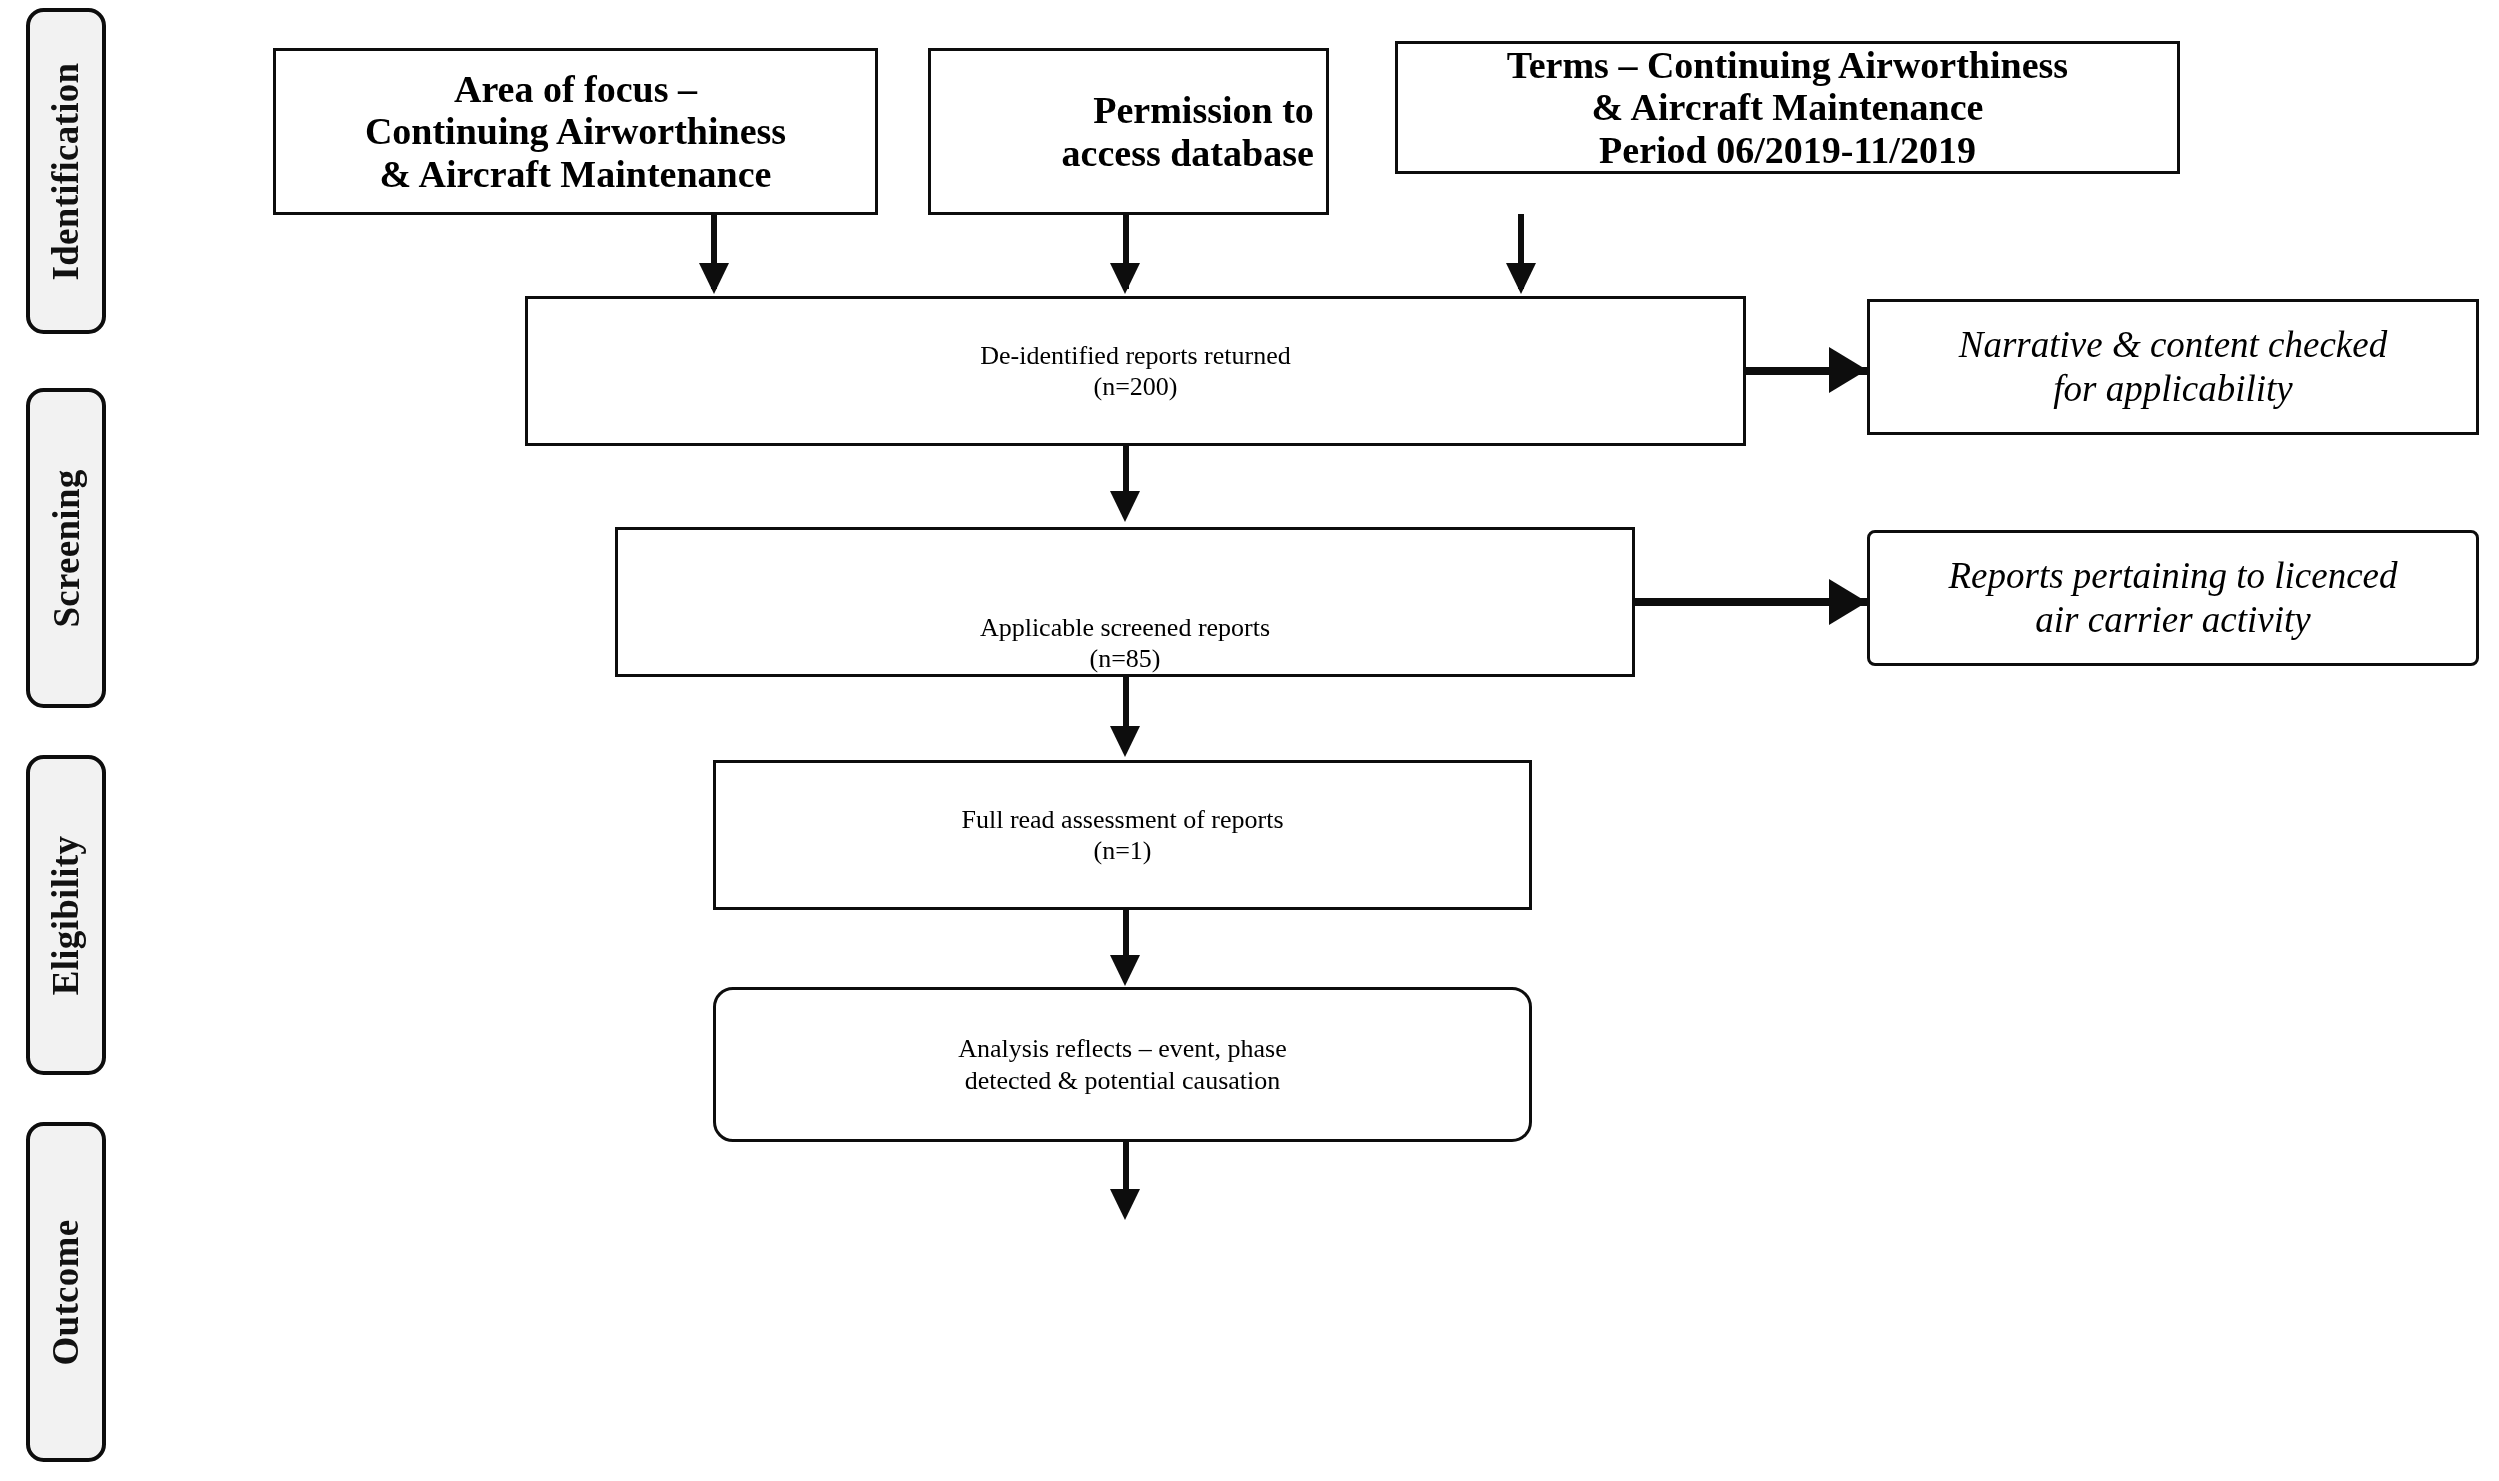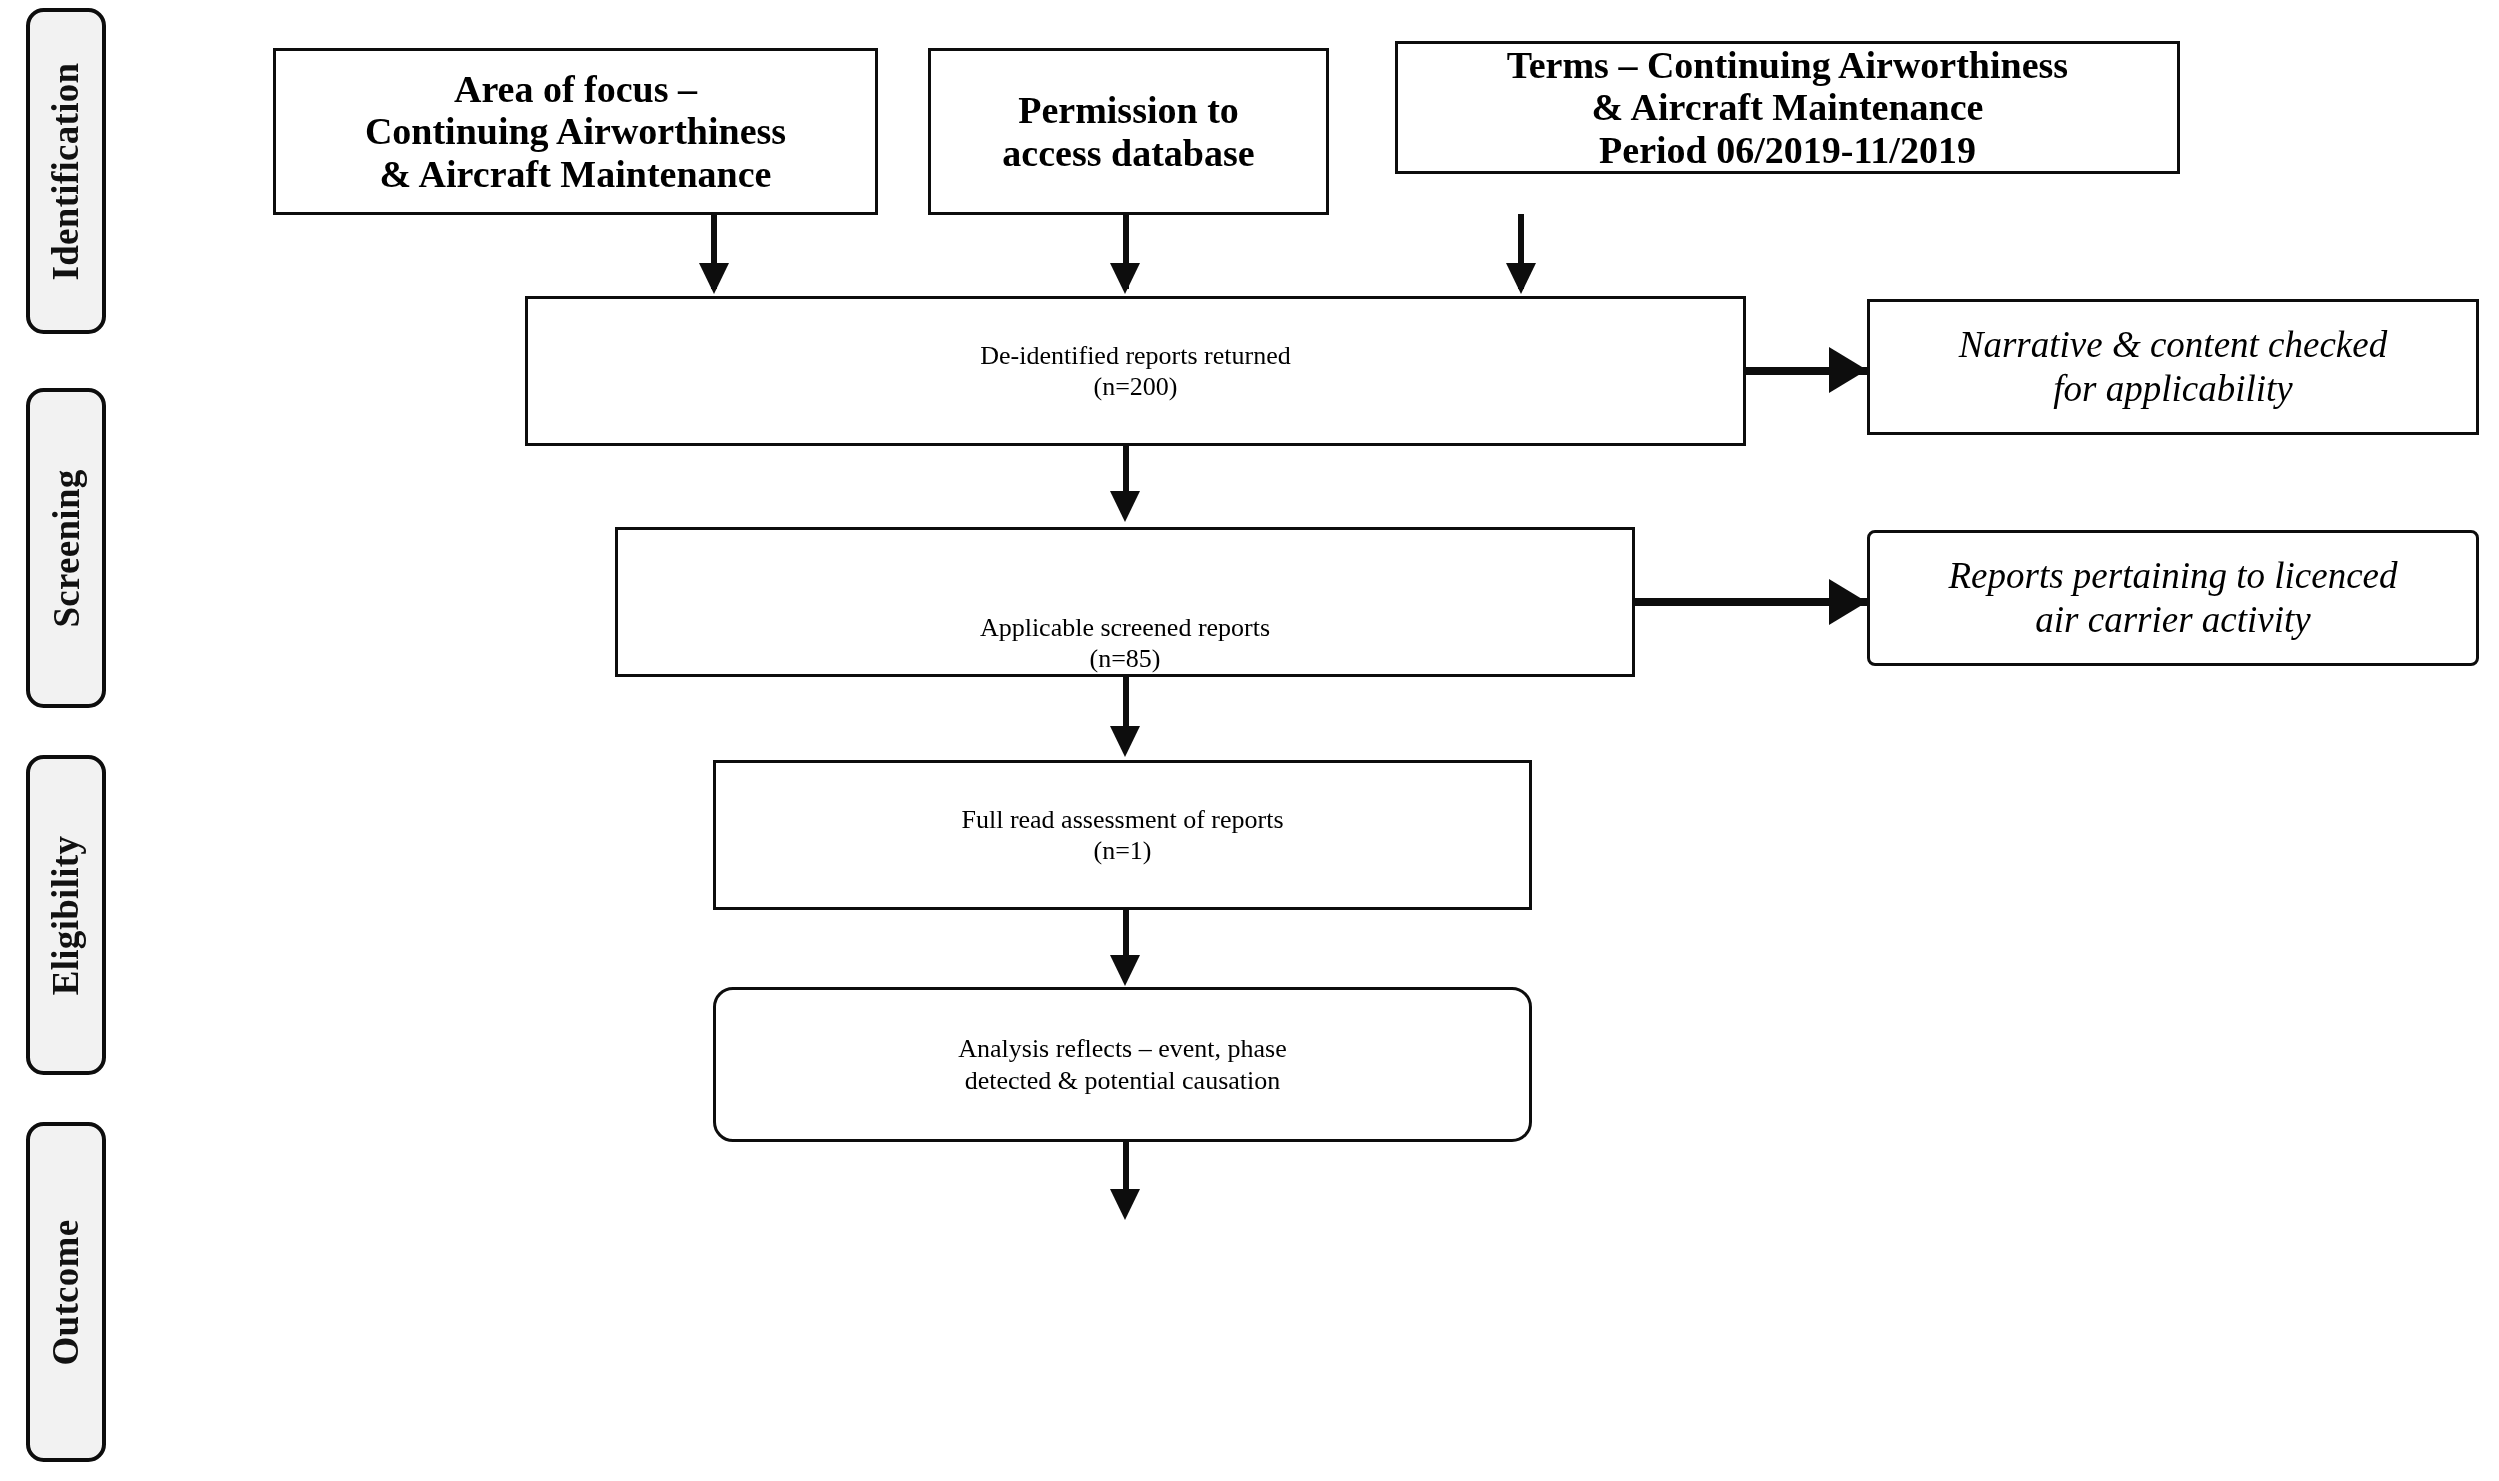--- a/index.html
+++ b/index.html
@@ -139,21 +139,21 @@
   <div class="phase-label" style="left:26px; top:1122px; width:80px; height:340px;">
     <span class="vtext">Outcome</span>
   </div>
 
   <div class="box src" style="left:238px; top:48px; width:605px; height:167px;margin-left:35px;">
     <span class="txt">Area of focus –
 Continuing Airworthiness
 &amp; Aircraft Maintenance</span>
   </div>
 
-  <div class="box src" style="left:928px; top:48px; width:401px; height:167px;">
+  <div class="box src" style="left:928px; top:48px; width:401px; height:167px;text-align:right;">
     <span class="txt">Permission to
 access database</span>
   </div>
 
   <div class="box src" style="left:1395px; top:41px; width:785px; height:133px;">
     <span class="txt">Terms – Continuing Airworthiness
 &amp; Aircraft Maintenance
 Period 06/2019-11/2019</span>
   </div>
 

